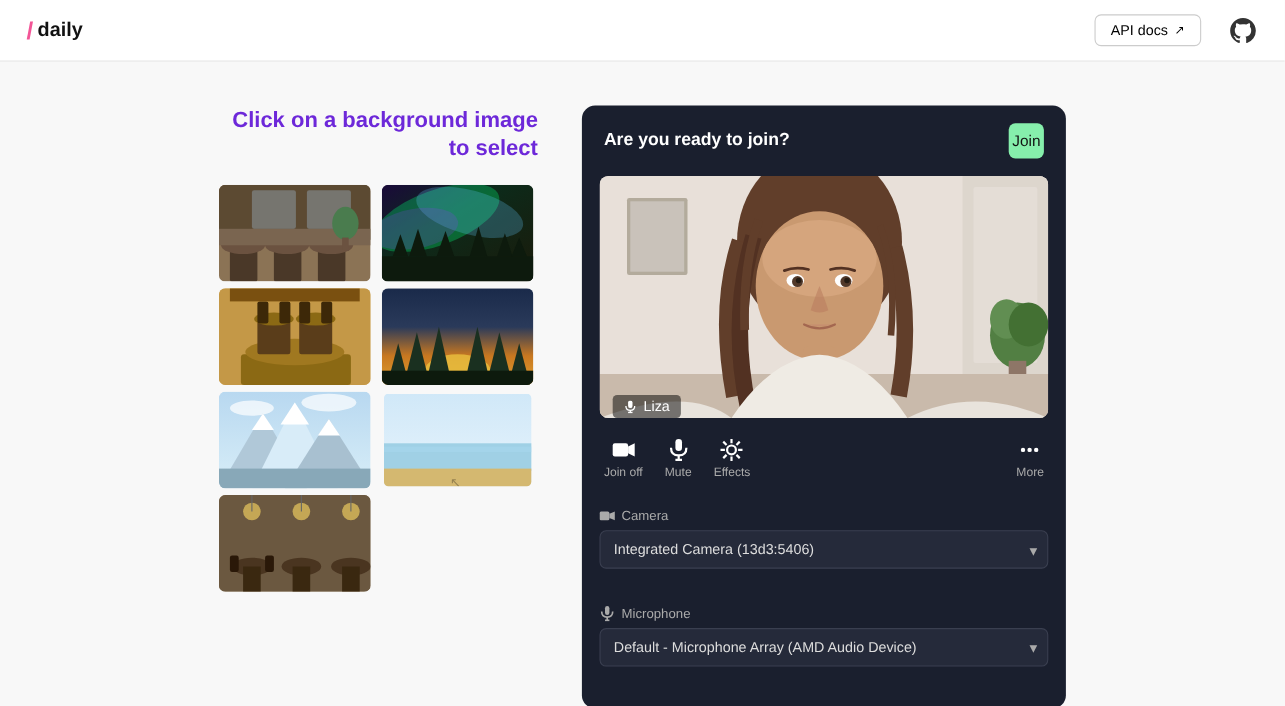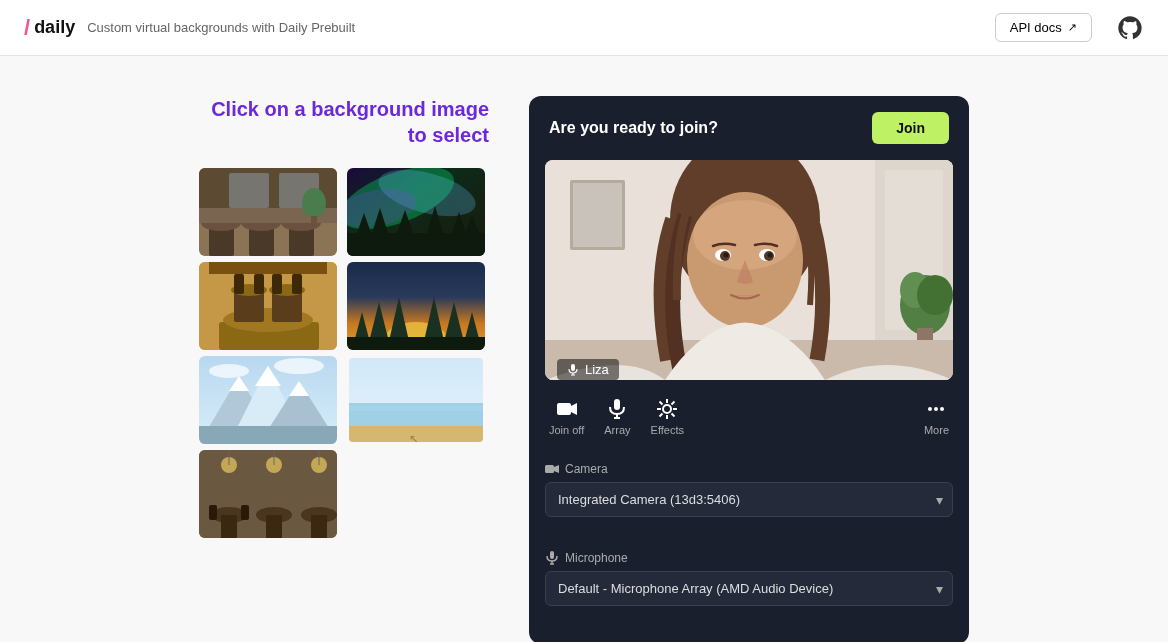--- a/index.html
+++ b/index.html
@@ -47,22 +47,22 @@
       padding-bottom: 20px;
     }
 
     
     .join-bar {
       display: flex; align-items: center; justify-content: space-between;
       padding: 16px 20px;
     }
     .join-text { color: #fff; font-size: 16px; font-weight: 600; }
     .join-btn {
-      background: #bef264; color: #111; border: none; border-radius: 6px;
-      padding: 8px 24px; font-size: 14px; font-weight: 700; cursor: pointer;
+      background: #86efac; color: #111; border: none; border-radius: 6px;
+      padding: 8px 3px; font-size: 14px; font-weight: 400; cursor: pointer;
     }
 
     
     .video-area {
       position: relative; margin: 0 16px; border-radius: 8px; overflow: hidden;
       background: #2a2f3e; height: 220px;
     }
     .name-tag {
       position: absolute; bottom: 0; left: 12px;
       background: rgba(0,0,0,0.5); color: #fff; padding: 3px 10px;
@@ -100,21 +100,20 @@
   </style>
 </head>
 <body>
 
 <header class="header">
   <div class="header-left">
     <div class="logo">
       <span class="logo-slash">/</span>
         <span>daily</span>
     </div>
-    <span class="header-subtitle">Custom virtual backgrounds with Daily Prebuilt</span>
   </div>
   <div class="header-right">
     <button class="api-docs-btn">
       <span>API docs</span>
       <span style="font-size:11px;">↗</span>
     </button>
     <svg class="github-icon" viewBox="0 0 24 24" fill="currentColor">
       <path d="M12 2C6.477 2 2 6.477 2 12c0 4.418 2.865 8.166 6.839 9.489.5.092.682-.217.682-.482 0-.237-.009-.868-.013-1.703-2.782.605-3.369-1.343-3.369-1.343-.454-1.158-1.11-1.466-1.11-1.466-.908-.62.069-.608.069-.608 1.003.07 1.531 1.032 1.531 1.032.892 1.53 2.341 1.088 2.91.832.092-.647.35-1.088.636-1.338-2.22-.253-4.555-1.113-4.555-4.951 0-1.093.39-1.988 1.029-2.688-.103-.253-.446-1.272.098-2.65 0 0 .84-.27 2.75 1.026A9.564 9.564 0 0112 6.844c.85.004 1.705.115 2.504.337 1.909-1.296 2.747-1.027 2.747-1.027.546 1.379.202 2.398.1 2.651.64.7 1.028 1.595 1.028 2.688 0 3.848-2.339 4.695-4.566 4.943.359.309.678.92.678 1.855 0 1.338-.012 2.419-.012 2.747 0 .268.18.58.688.482A10.019 10.019 0 0022 12c0-5.523-4.477-10-10-10z"></path>
     </svg>
   </div>
@@ -369,21 +368,21 @@
         <span class="ctrl-label">Join off</span>
       </button>
 
       <button class="ctrl-btn">
         <svg width="22" height="22" viewBox="0 0 22 22">
           <rect x="8" y="1" width="6" height="11" rx="3" fill="#fff"></rect>
           <path d="M4,9 Q4,16 11,16 Q18,16 18,9" stroke="#fff" stroke-width="2" fill="none"></path>
           <line x1="11" y1="16" x2="11" y2="20" stroke="#fff" stroke-width="2"></line>
           <line x1="8" y1="20" x2="14" y2="20" stroke="#fff" stroke-width="2"></line>
         </svg>
-        <span class="ctrl-label">Array</span>
+        <span class="ctrl-label">Mute</span>
       </button>
 
       <button class="ctrl-btn">
         <svg width="22" height="22" viewBox="0 0 22 22">
           <circle cx="11" cy="11" r="4" fill="none" stroke="#fff" stroke-width="2"></circle>
           <line x1="11" y1="1" x2="11" y2="5" stroke="#fff" stroke-width="2"></line>
           <line x1="11" y1="17" x2="11" y2="21" stroke="#fff" stroke-width="2"></line>
           <line x1="1" y1="11" x2="5" y2="11" stroke="#fff" stroke-width="2"></line>
           <line x1="17" y1="11" x2="21" y2="11" stroke="#fff" stroke-width="2"></line>
           <line x1="3.5" y1="3.5" x2="6.5" y2="6.5" stroke="#fff" stroke-width="2"></line>

